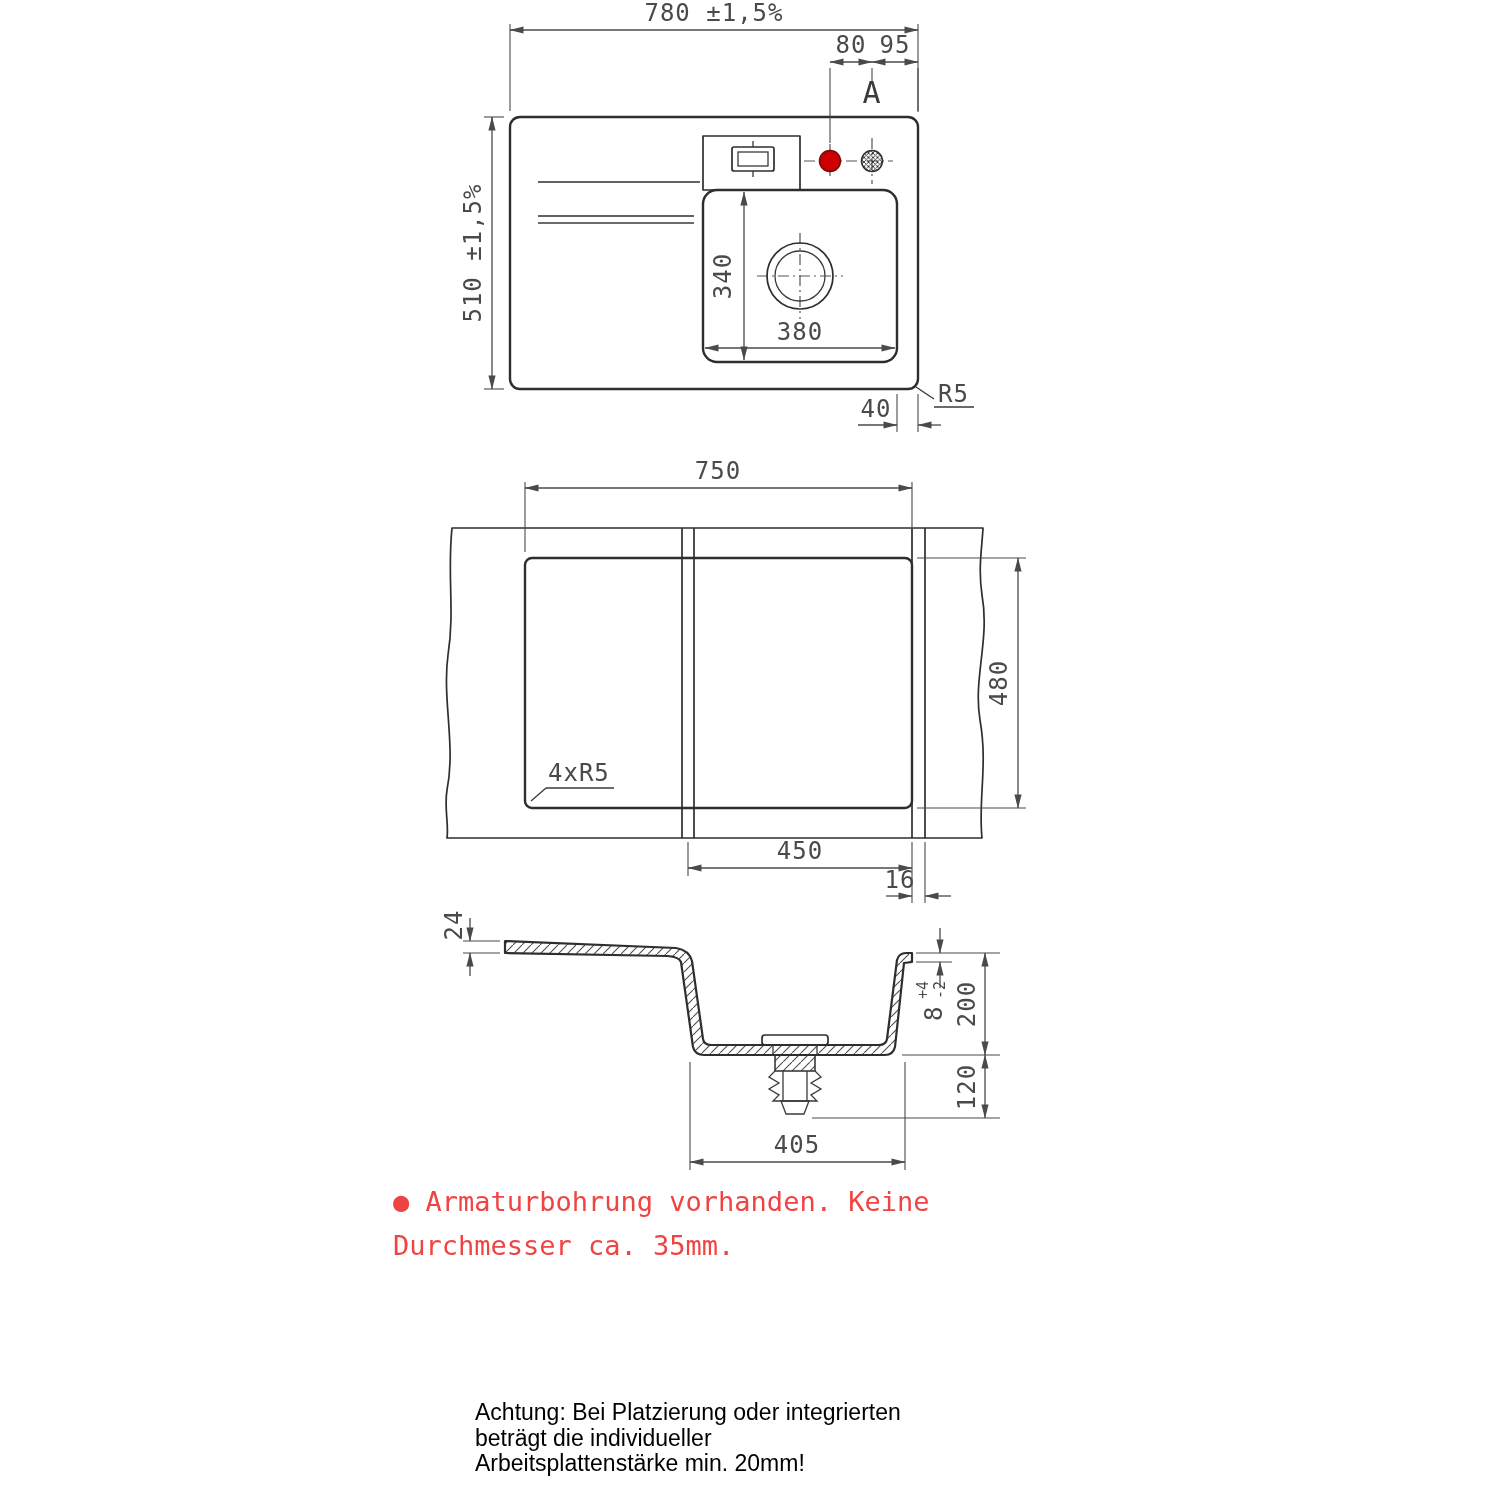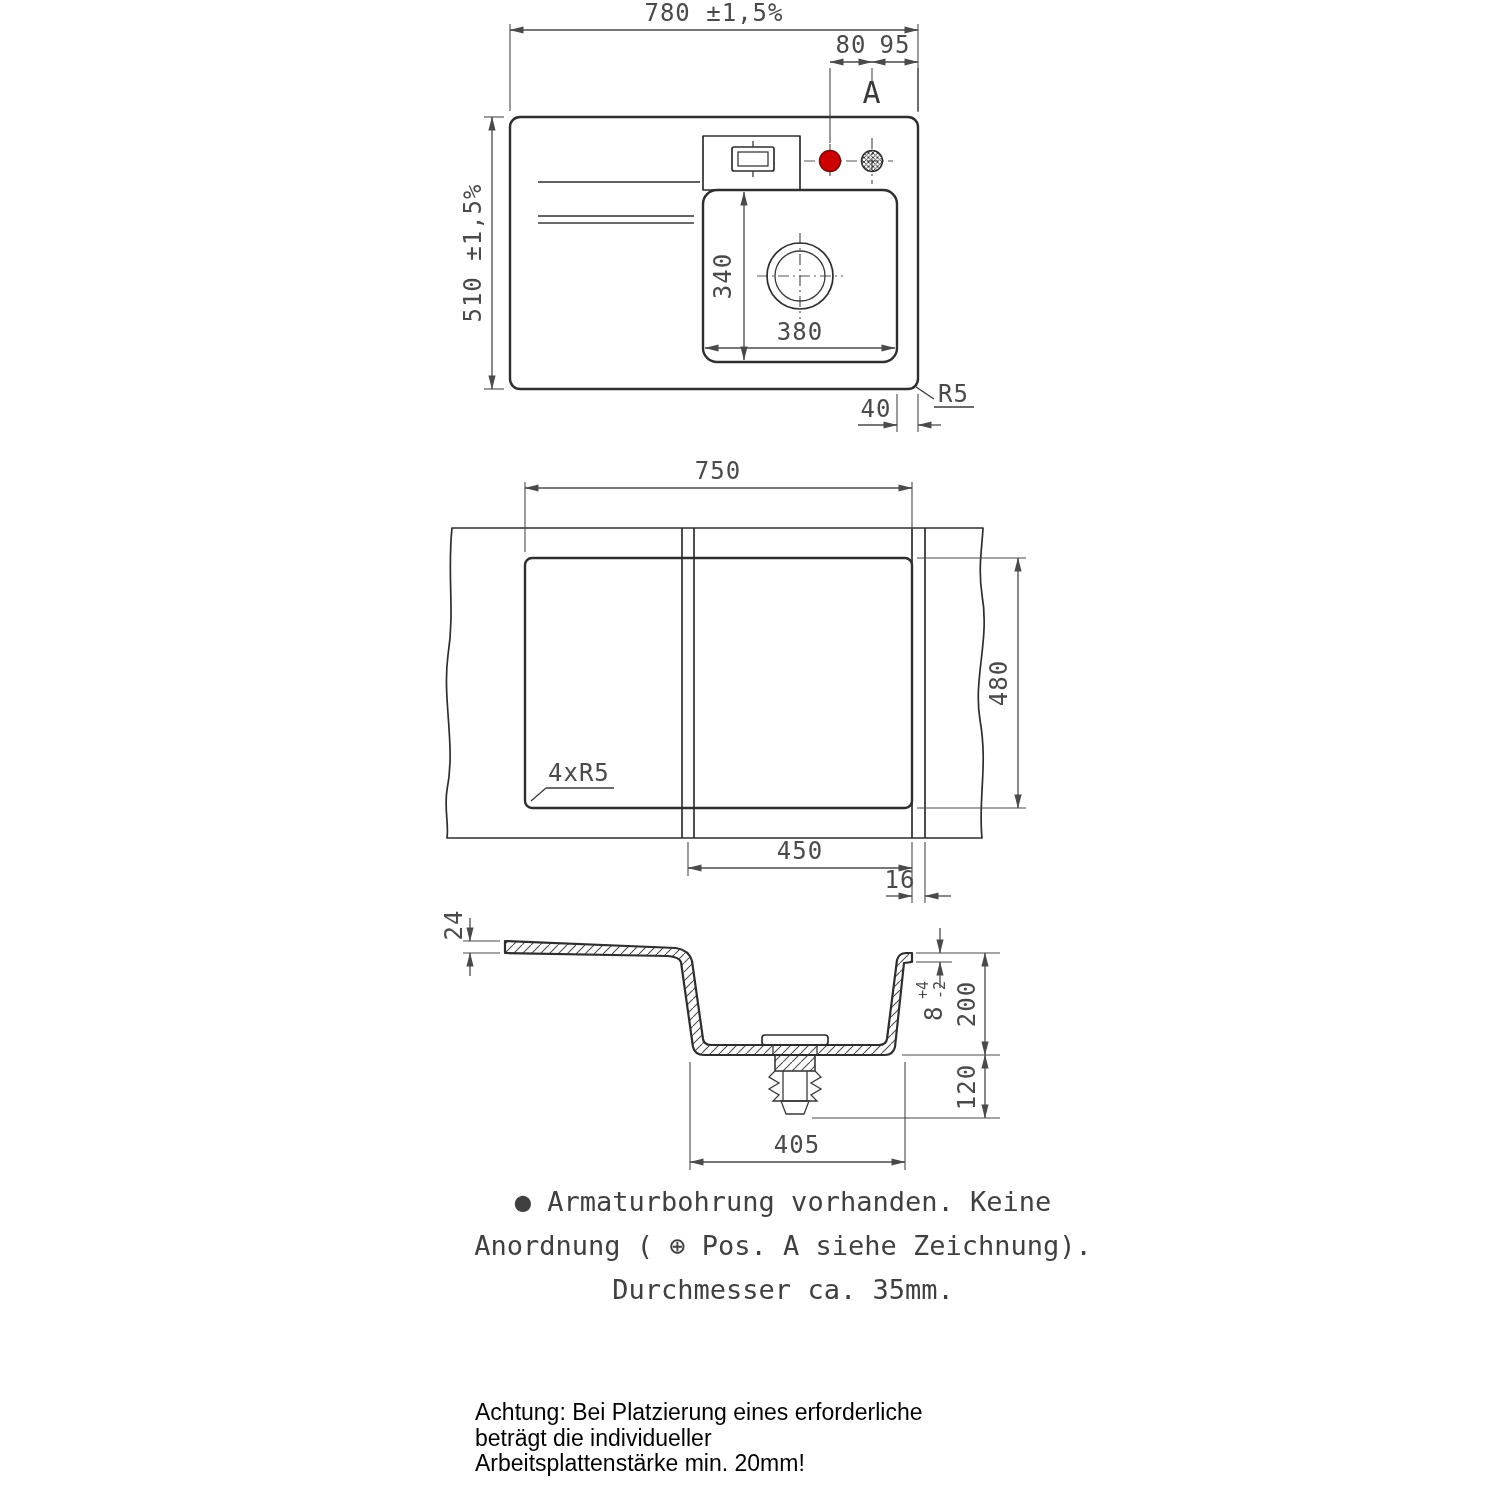--- a/index.html
+++ b/index.html
@@ -7,22 +7,22 @@
   svg{position:absolute;left:0;top:0;}
   .obj{fill:none;stroke:#2e2e2e;stroke-width:2.4;stroke-linejoin:round;stroke-linecap:round;}
   .obj2{fill:none;stroke:#2e2e2e;stroke-width:1.7;stroke-linejoin:round;}
   .thin{fill:none;stroke:#3a3a3a;stroke-width:1.3;}
   .dim{stroke:#4a4a4a;stroke-width:1.3;fill:none;}
   .ext{stroke:#4a4a4a;stroke-width:1.1;fill:none;}
   .cl{stroke:#555;stroke-width:1.2;fill:none;stroke-dasharray:11 4 2 4;}
   text.t{font-family:"DejaVu Sans Mono",monospace;fill:#4a4a4a;font-size:24px;letter-spacing:1px;}
   text.tb{font-family:"DejaVu Sans Mono",monospace;fill:#3a3a3a;font-size:30px;letter-spacing:1px;}
   text.ts{font-family:"DejaVu Sans Mono",monospace;fill:#4a4a4a;font-size:15px;}
-  .notes{position:absolute;left:393px;top:1180px;width:780px;color:#404040;
-         font-family:"DejaVu Sans Mono",monospace;font-size:27px;line-height:44px;white-space:nowrap;text-align:center;}
+  .notes{position:absolute;left:393px;top:1180px;width:780px;color:#ef4444;
+         font-family:"DejaVu Sans Mono",monospace;font-size:27px;line-height:44px;white-space:nowrap;}
   .warning{position:absolute;left:475px;top:1400px;width:560px;color:#000;
          font-family:"Liberation Sans",sans-serif;font-size:23px;line-height:25.5px;white-space:nowrap;}
 </style>
 </head>
 <body>
 
 <svg width="1500" height="1180" viewBox="0 0 1500 1180">
   <defs>
     <marker id="arr" markerWidth="16" markerHeight="12" refX="14.5" refY="5" orient="auto-start-reverse" markerUnits="userSpaceOnUse">
       <path d="M15,5 L1,1.4 L1,8.6 Z" fill="#4a4a4a"></path>
@@ -205,21 +205,20 @@
       <line class="ext" x1="690" y1="1062" x2="690" y2="1170"></line>
       <line class="ext" x1="905" y1="1062" x2="905" y2="1170"></line>
       <line class="dim" x1="690" y1="1162" x2="905" y2="1162" marker-start="url(#arr)" marker-end="url(#arr)"></line>
       <text class="t" x="797" y="1153" text-anchor="middle">405</text>
     </g>
   </g>
 </svg>
 
 <div class="notes">
   <div>● Armaturbohrung vorhanden. Keine</div>
-  <div>Anordnung ( ⊕ Pos. A siehe Zeichnung).</div>
   <div>Durchmesser ca. 35mm.</div>
 </div>
 
 <div class="warning">
-  <div>Achtung: Bei Platzierung eines erforderliche</div>
+  <div>Achtung: Bei Platzierung oder integrierten</div>
   <div>beträgt die individueller</div>
   <div>Arbeitsplattenstärke min. 20mm!</div>
 </div>
 
 </body></html>

